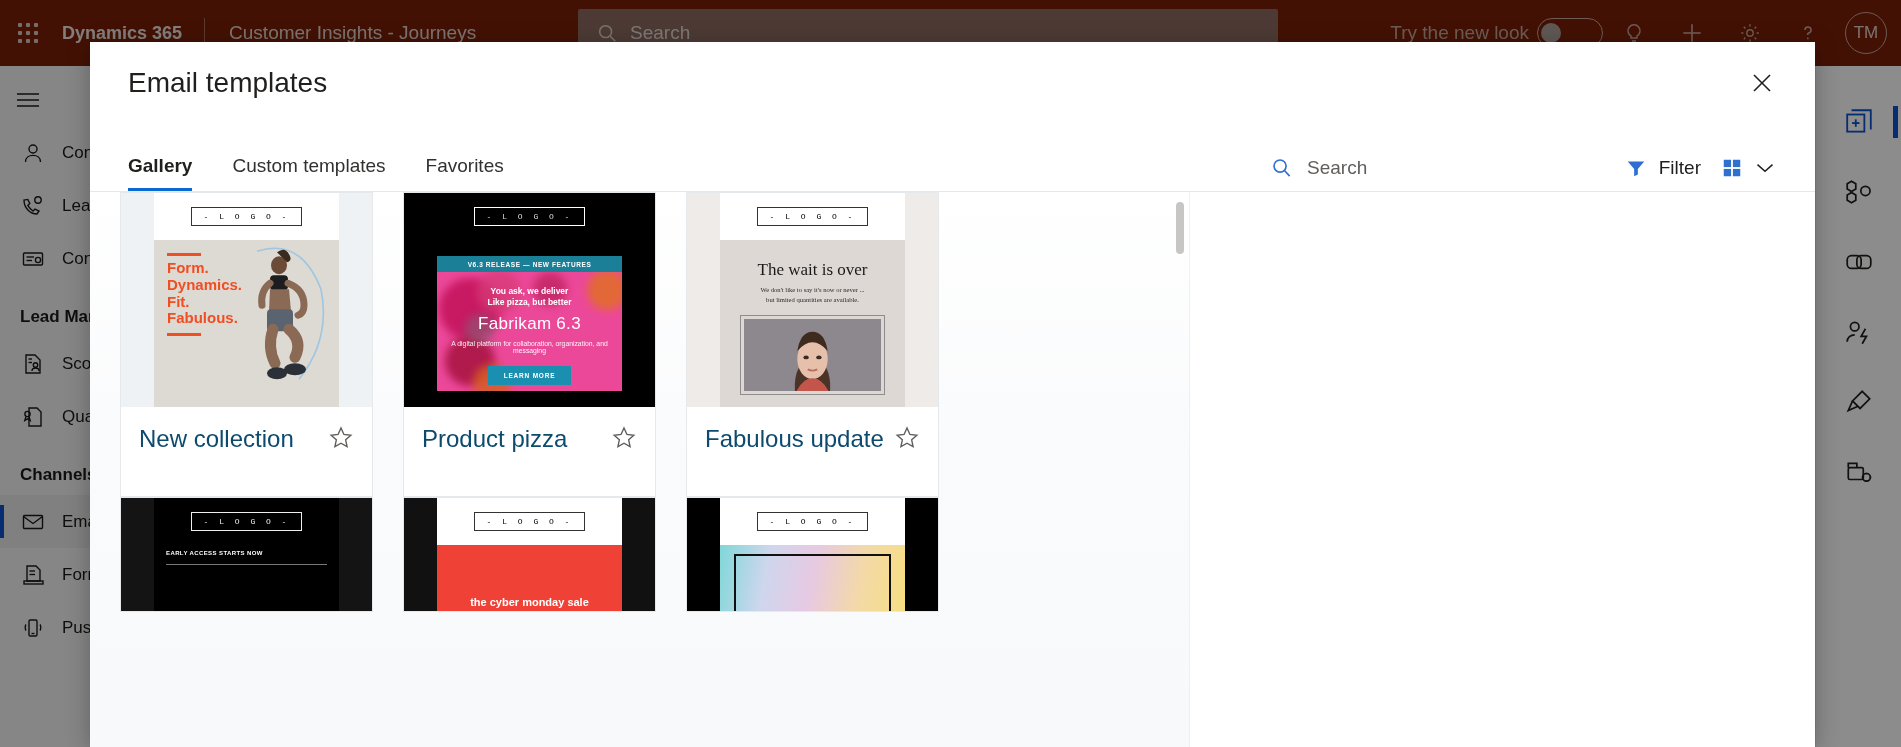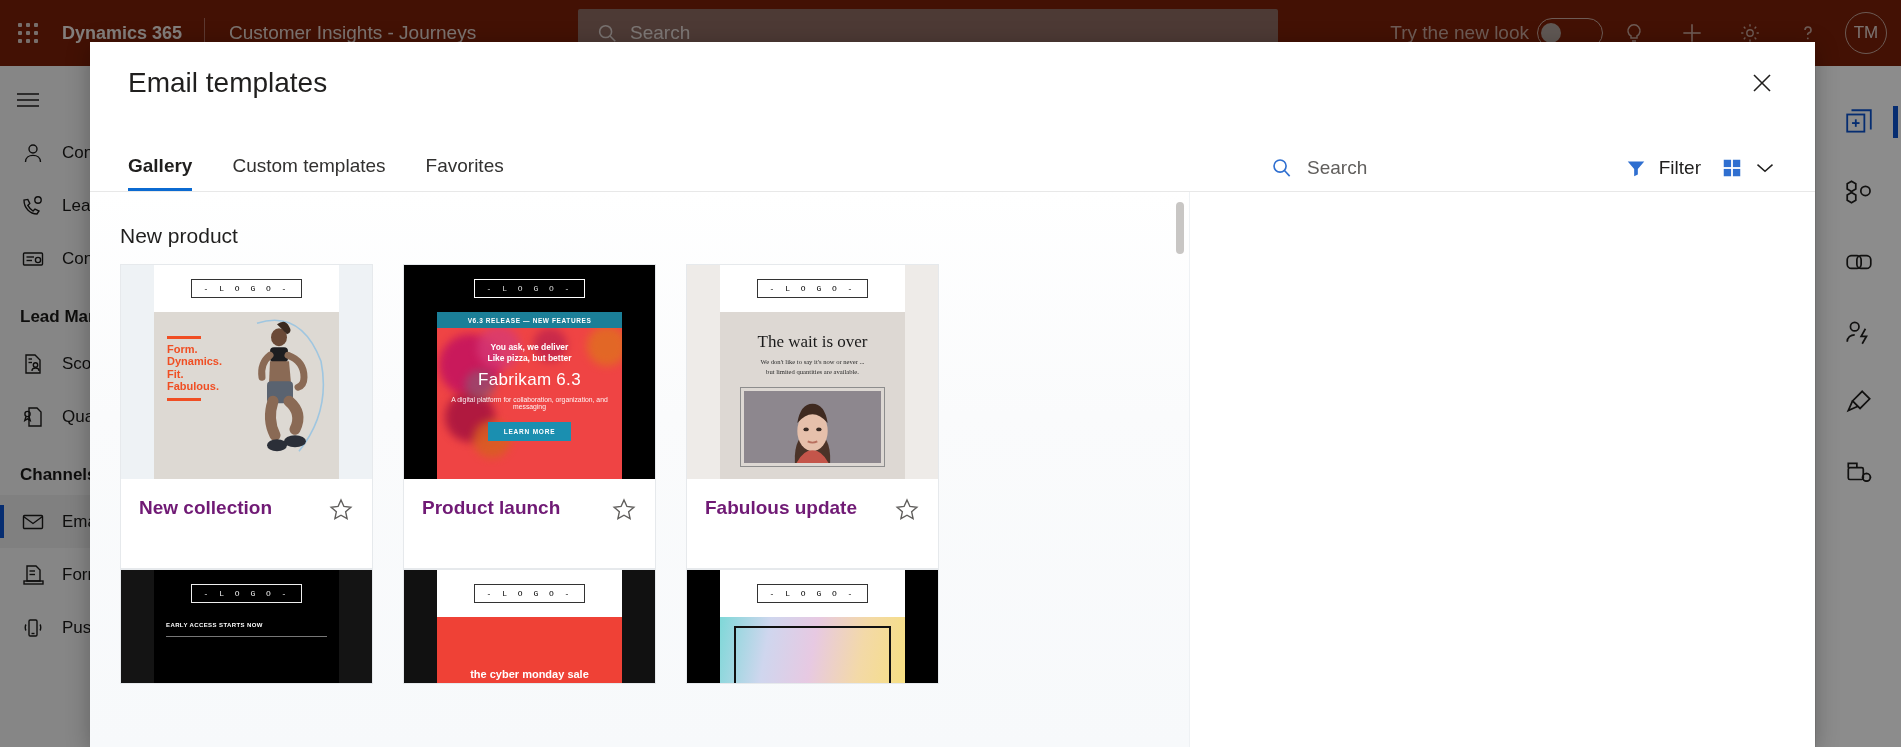--- a/index.html
+++ b/index.html
@@ -130,45 +130,45 @@
   .section-title { font-size:21px; color:#201f1e; padding:32px 0 16px 30px; font-weight:400;}
 
   .card-row { display:flex; gap:30px; padding-left:30px; }
   .card {
     width:253px; height:305px; background:#ffffff; border:1px solid #e6e9ec; cursor:pointer;
     display:flex; flex-direction:column;
   }
   .card.shortcut { height:115px; overflow:hidden; }
   .thumb { height:215px; overflow:hidden; position:relative; }
   .card-foot { height:90px; display:flex; align-items:flex-start; padding:18px 18px 0 18px;}
-  .card-name { font-size:19px; color:#701a75;font-weight:bold; }
+  .card-name { font-size:24px; color:#0c4a6e; }
   .star { margin-left:auto; cursor:pointer; }
 
   
   .t-wrap { width:100%; height:100%; display:flex; flex-direction:column; }
   .logo-chip {
     border:1px solid #333; font-size:8px; letter-spacing:3px; padding:4px 12px;
     font-family:"Liberation Mono", monospace;
   }
 
   
   .nc { background:#eef2f5; }
   .nc-top { background:#fff; height:47px; display:flex; align-items:center; justify-content:center;
             margin:0 33px; }
   .nc-body { flex:1; margin:0 33px; background:#ddd9d3; position:relative; overflow:hidden;}
-  .nc-txt { position:absolute; left:13px; top:21px; color:#f04e23; font-weight:700; font-size:11px; line-height:1.12;}
+  .nc-txt { position:absolute; left:13px; top:10px; color:#f04e23; font-weight:700; font-size:15px; line-height:1.12;}
   .nc-rule { width:34px; height:3px; background:#f04e23; margin:3px 0 4px 0;}
   .nc-rule2 { width:34px; height:3px; background:#f04e23; margin-top:6px;}
   .nc-fig { position:absolute; right:6px; bottom:0; width:94px; height:100%; }
 
   
   .pl { background:#000; }
   .pl-top { height:47px; display:flex; align-items:center; justify-content:center; }
   .pl-top .logo-chip { border-color:#fff; color:#ddd; }
-  .pl-body { flex:1; margin:0 33px; position:relative; overflow:hidden; background:#ef4444;}
+  .pl-body { flex:1; margin:16px 33px; position:relative; overflow:hidden; background:#ec4899;}
   .pl-banner { height:16px; background:#1b7f98; color:#fff; font-size:6.5px; letter-spacing:.6px;
                display:flex; align-items:center; justify-content:center; font-weight:700; position:relative; z-index:3;}
   .pl-inner { position:absolute; inset:16px 0 0 0; z-index:3; text-align:center; color:#fff; padding-top:14px;}
   .pl-l1 { font-size:8.5px; font-weight:700; line-height:1.35;}
   .pl-l2 { font-size:17px; font-weight:400; margin-top:5px; letter-spacing:.3px;}
   .pl-l3 { font-size:6.8px; margin-top:6px; opacity:.93;}
   .pl-cta { display:inline-block; margin-top:12px; background:#1b8fb0; color:#fff;
             font-size:6.5px; font-weight:700; letter-spacing:.8px; padding:6px 16px;}
   .blob { position:absolute; border-radius:50%; filter:blur(4px); z-index:1;}
 
@@ -477,21 +477,20 @@
           </svg>
       </div>
     </div>
   </div>
 
   <div class="modal-body">
 
     <div class="gallery">
       <div class="gallery-scrollbar"></div>
 
-      <div class="section-title">New product</div>
       <div class="card-row">
 
         <div class="card">
           <div class="thumb nc">
             <div class="t-wrap">
               <div class="nc-top">
                   <span class="logo-chip">- L O G O -</span>
                 </div>
               <div class="nc-body">
                 <div class="nc-txt">
@@ -550,21 +549,21 @@
                     <div>Like pizza, but better</div>
                   </div>
                   <div class="pl-l2">Fabrikam 6.3</div>
                   <div class="pl-l3">A digital platform for collaboration, organization, and messaging</div>
                   <div class="pl-cta">LEARN MORE</div>
                 </div>
               </div>
             </div>
           </div>
           <div class="card-foot">
-            <span class="card-name">Product launch</span>
+            <span class="card-name">Product pizza</span>
             <span class="star">
               <svg width="26" height="26" viewBox="0 0 24 24" fill="none" stroke="#605e5c" stroke-width="1.3">
                 <path d="M12 2.8l2.7 5.9 6.4.7-4.8 4.3 1.3 6.3L12 16.8 6.4 20l1.3-6.3L2.9 9.4l6.4-.7z"></path>
                 </svg>
             </span>
           </div>
         </div>
 
         <div class="card">
           <div class="thumb pu">

